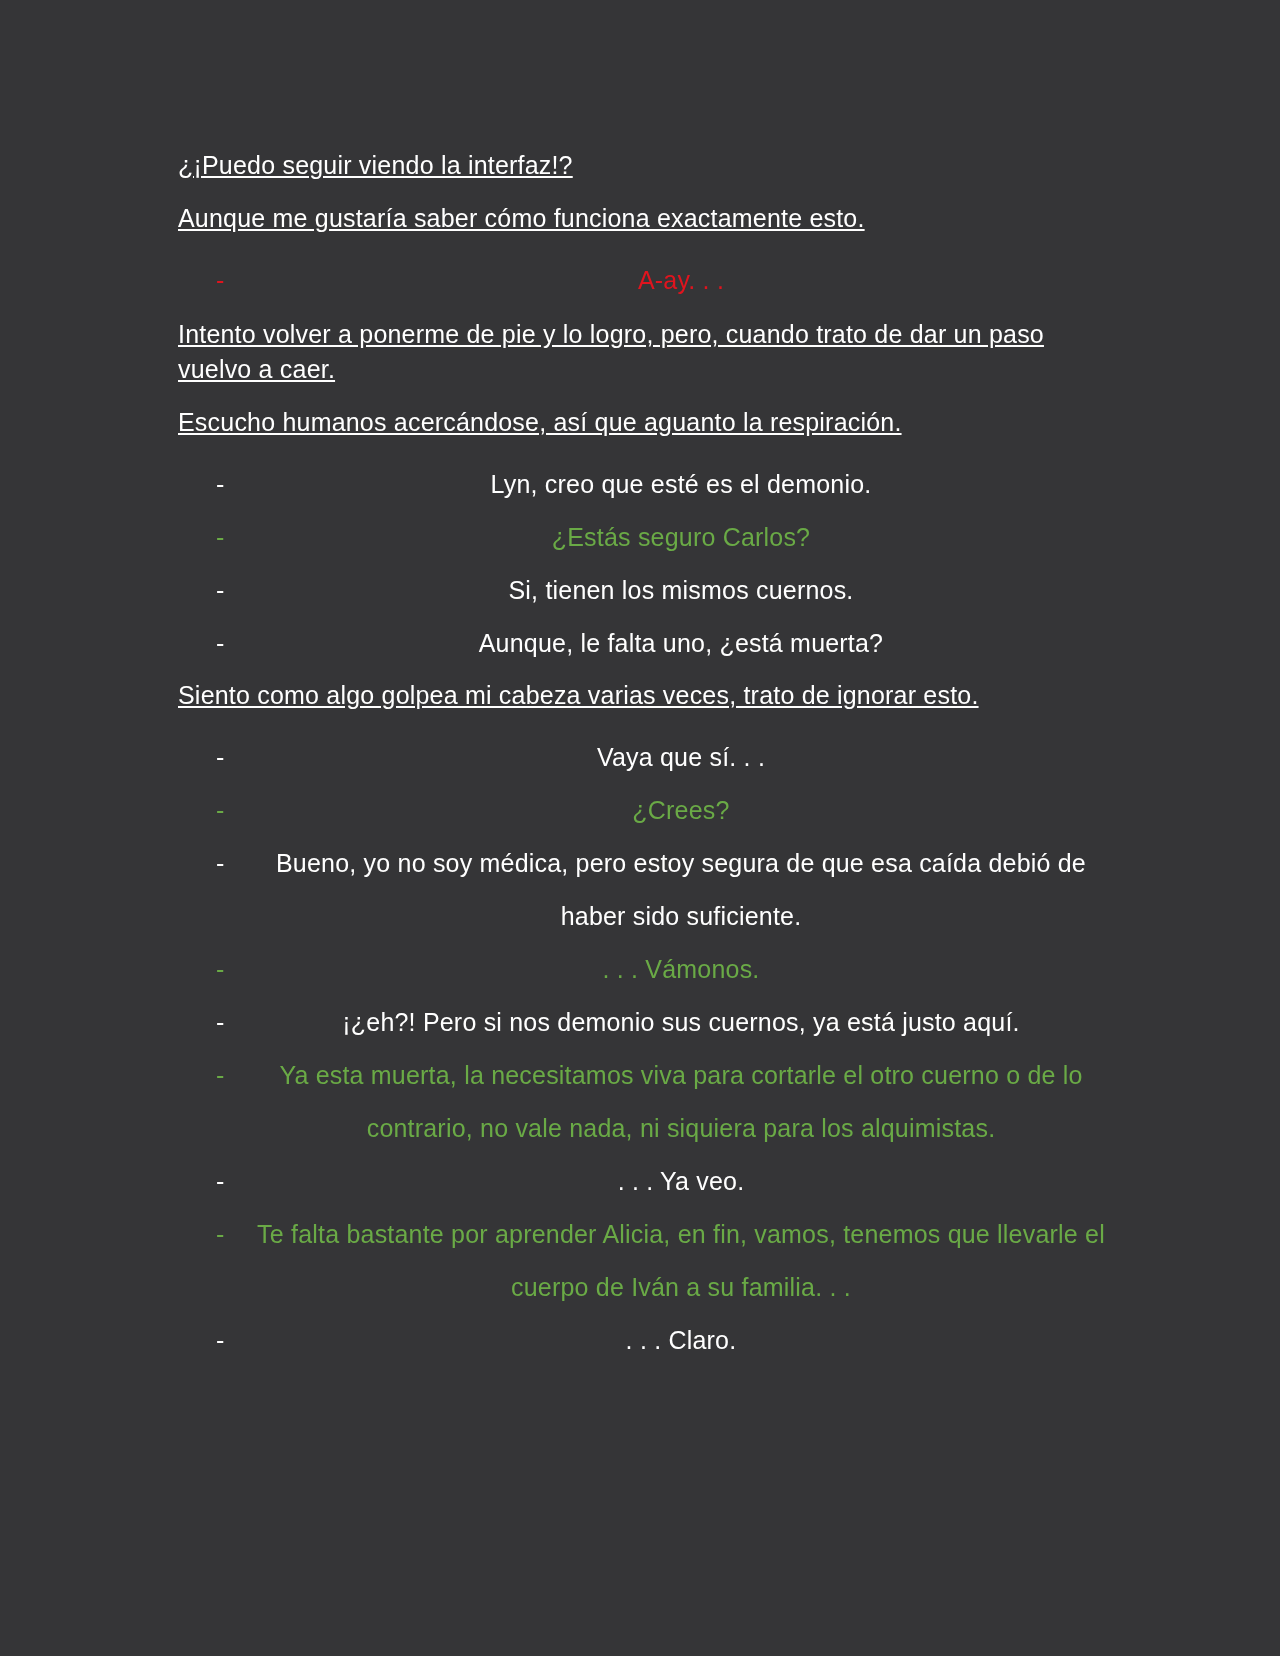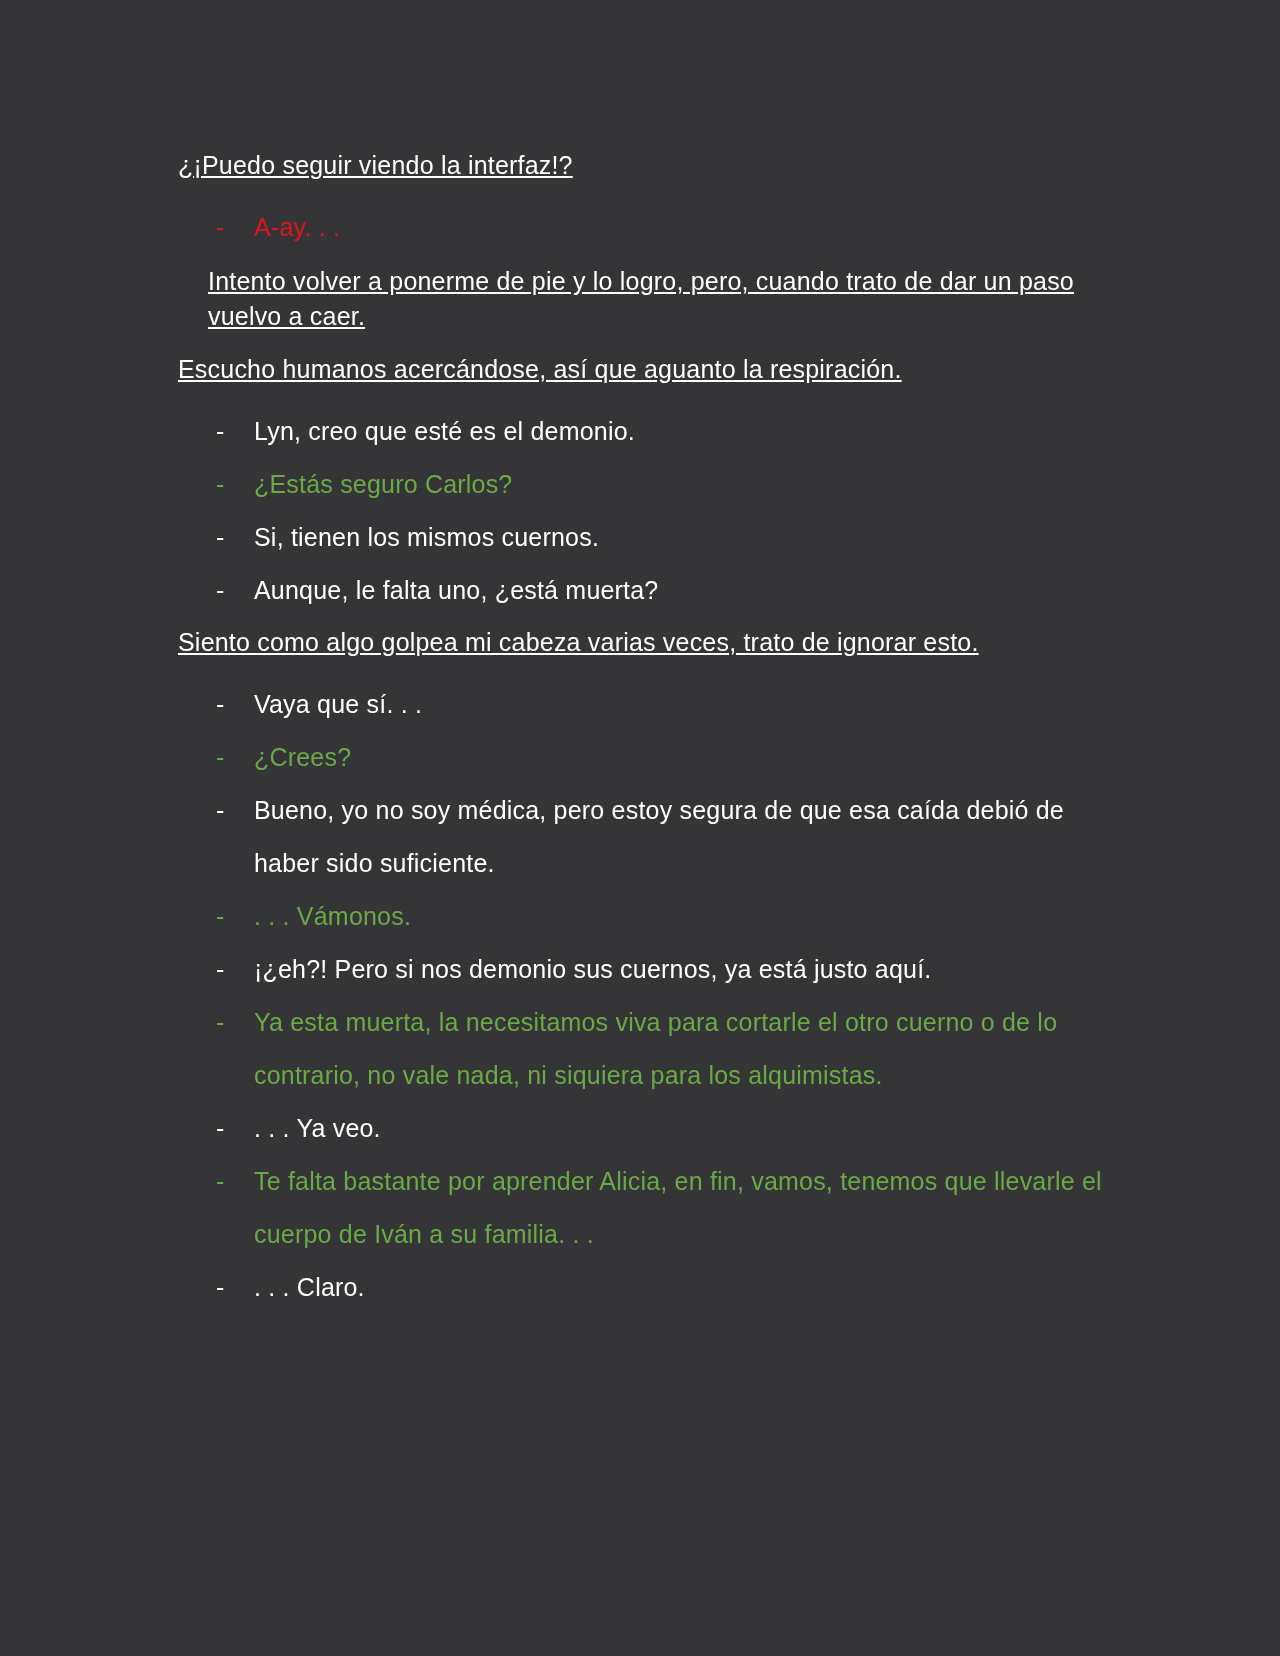--- a/index.html
+++ b/index.html
@@ -28,37 +28,38 @@
   .dialog {
     display: flex;
     line-height: 53px;
     letter-spacing: 0.2px;
   }
   .dash {
     width: 38px;
     margin-left: 38px;
     flex: 0 0 auto;
   }
-  .dtext { flex: 1 1 auto; }
+  .dtext { flex: 1 1 auto; text-align: center; }
   .white { color: #ffffff; }
   .green { color: #6aaa46; }
   .red { color: #e0141e; }
 </style>
 </head>
 <body>
 
 <div class="page">
   <p class="para">¿¡Puedo seguir viendo la interfaz!?</p>
+  <p class="para">Aunque me gustaría saber cómo funciona exactamente esto.</p>
 
   <div class="dialog red">
     <span class="dash">-</span>
     <span class="dtext">A-ay. . .</span>
   </div>
 
-  <p class="para" style="margin-top:10px;margin-left:30px;">Intento volver a ponerme de pie y lo logro, pero, cuando trato de dar un paso vuelvo a caer.</p>
+  <p class="para" style="margin-top:10px;">Intento volver a ponerme de pie y lo logro, pero, cuando trato de dar un paso vuelvo a caer.</p>
   <p class="para">Escucho humanos acercándose, así que aguanto la respiración.</p>
 
   <div class="dialog white">
     <span class="dash">-</span>
     <span class="dtext">Lyn, creo que esté es el demonio.</span>
   </div>
   <div class="dialog green">
     <span class="dash">-</span>
     <span class="dtext">¿Estás seguro Carlos?</span>
   </div>

